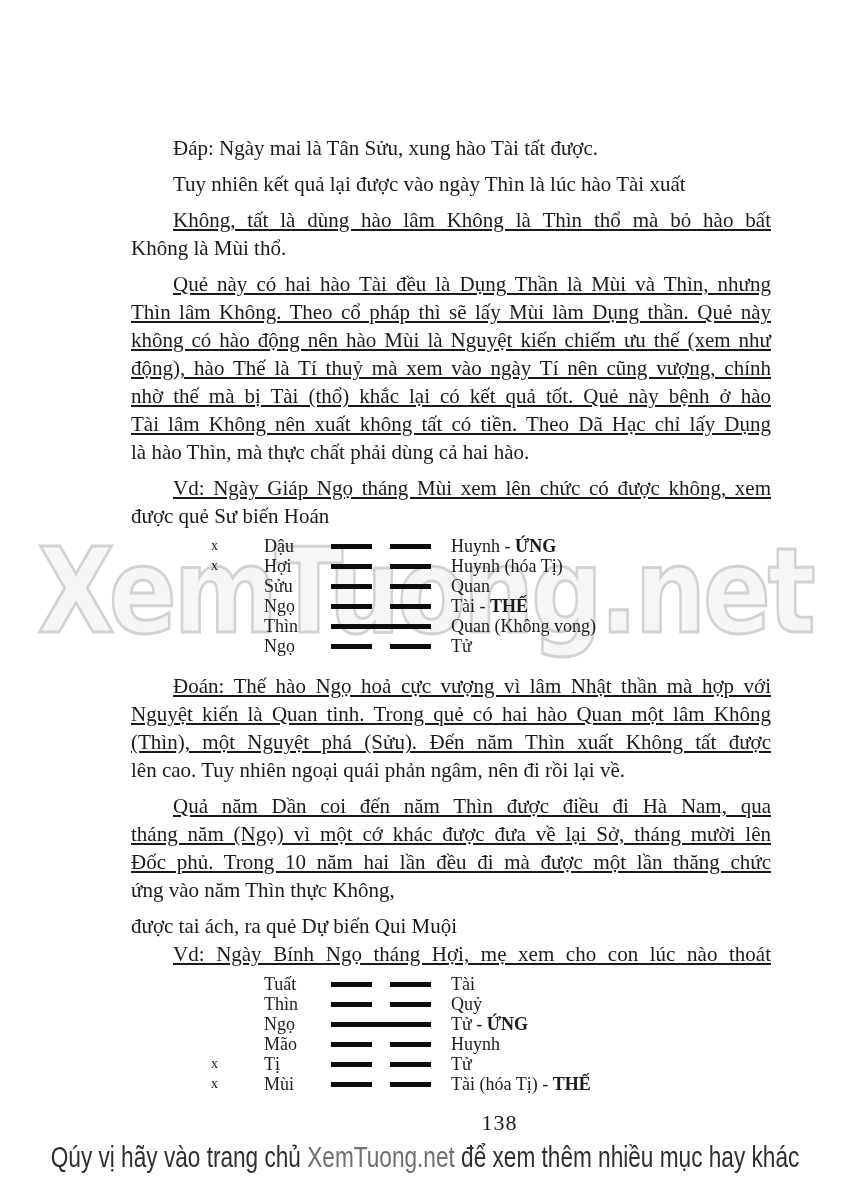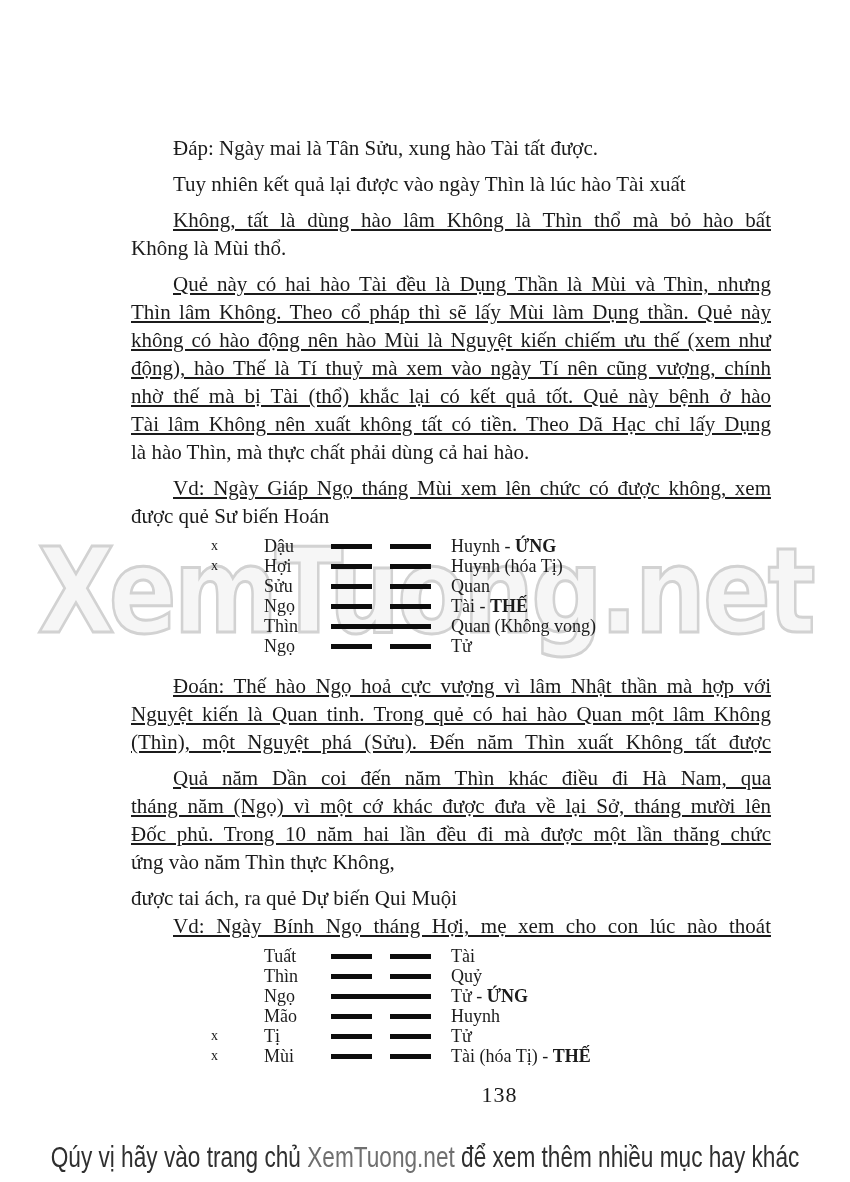--- a/index.html
+++ b/index.html
@@ -171,23 +171,24 @@
               <i></i>
               <i></i>
             </span>
             <span class="hx-label">Tử</span>
           </div>
         </div>
         <div class="para">
           <div class="tline indent justify">Đoán: Thế hào Ngọ hoả cực vượng vì lâm Nhật thần mà hợp với</div>
           <div class="tline justify">Nguyệt kiến là Quan tinh. Trong quẻ có hai hào Quan một lâm Không</div>
           <div class="tline justify">(Thìn), một Nguyệt phá (Sửu). Đến năm Thìn xuất Không tất được</div>
-        </div>
-        <div class="para">
-          <div class="tline indent justify">Quả năm Dần coi đến năm Thìn khác điều đi Hà Nam, qua</div>
+          <div class="tline">lên cao. Tuy nhiên ngoại quái phản ngâm, nên đi rồi lại về.</div>
+        </div>
+        <div class="para">
+          <div class="tline indent justify">Quả năm Dần coi đến năm Thìn được điều đi Hà Nam, qua</div>
           <div class="tline justify">tháng năm (Ngọ) vì một cớ khác được đưa về lại Sở, tháng mười lên</div>
           <div class="tline justify">Đốc phủ. Trong 10 năm hai lần đều đi mà được một lần thăng chức</div>
           <div class="tline">ứng vào năm Thìn thực Không,</div>
         </div>
         <div class="para">
           <div class="tline">được tai ách, ra quẻ Dự biến Qui Muội</div>
           <div class="tline indent justify">Vd: Ngày Bính Ngọ tháng Hợi, mẹ xem cho con lúc nào thoát</div>
         </div>
         <div class="hexagram">
           <div class="hex-row">

